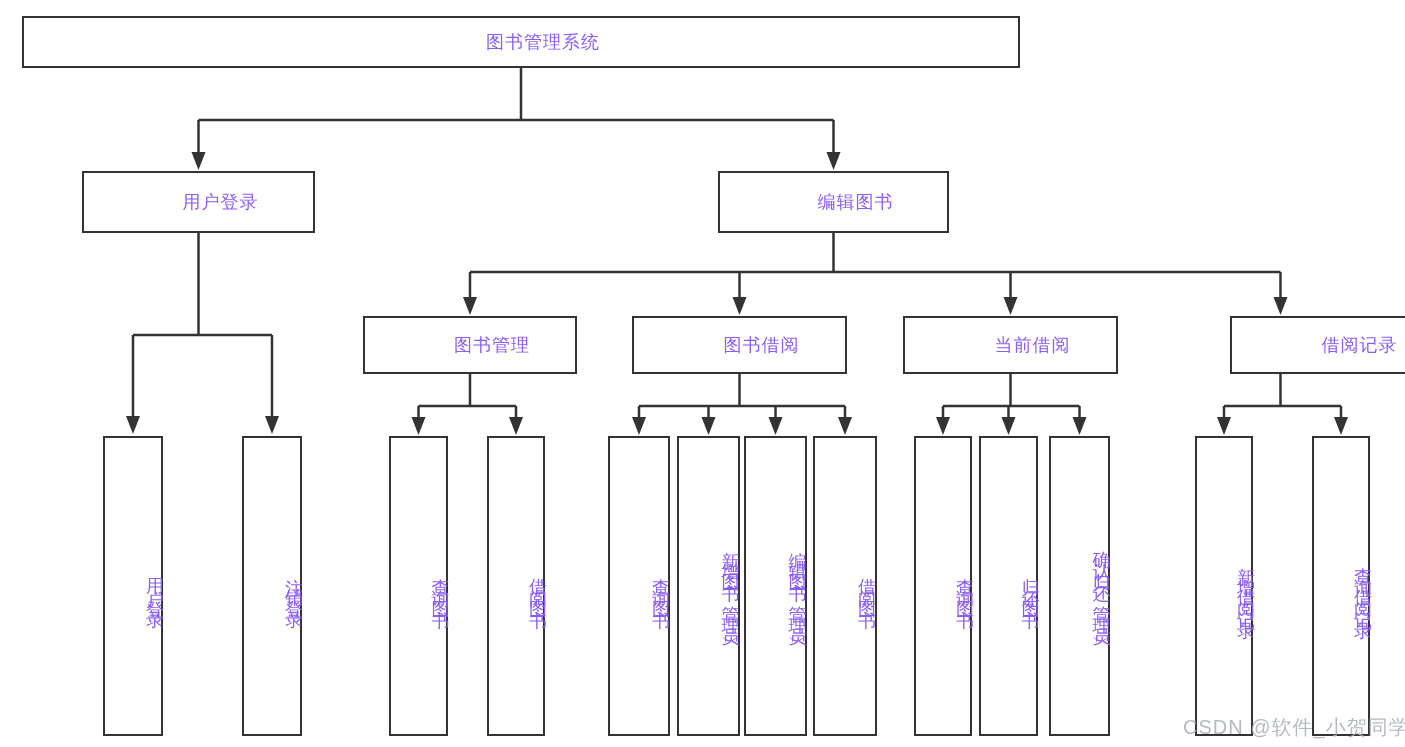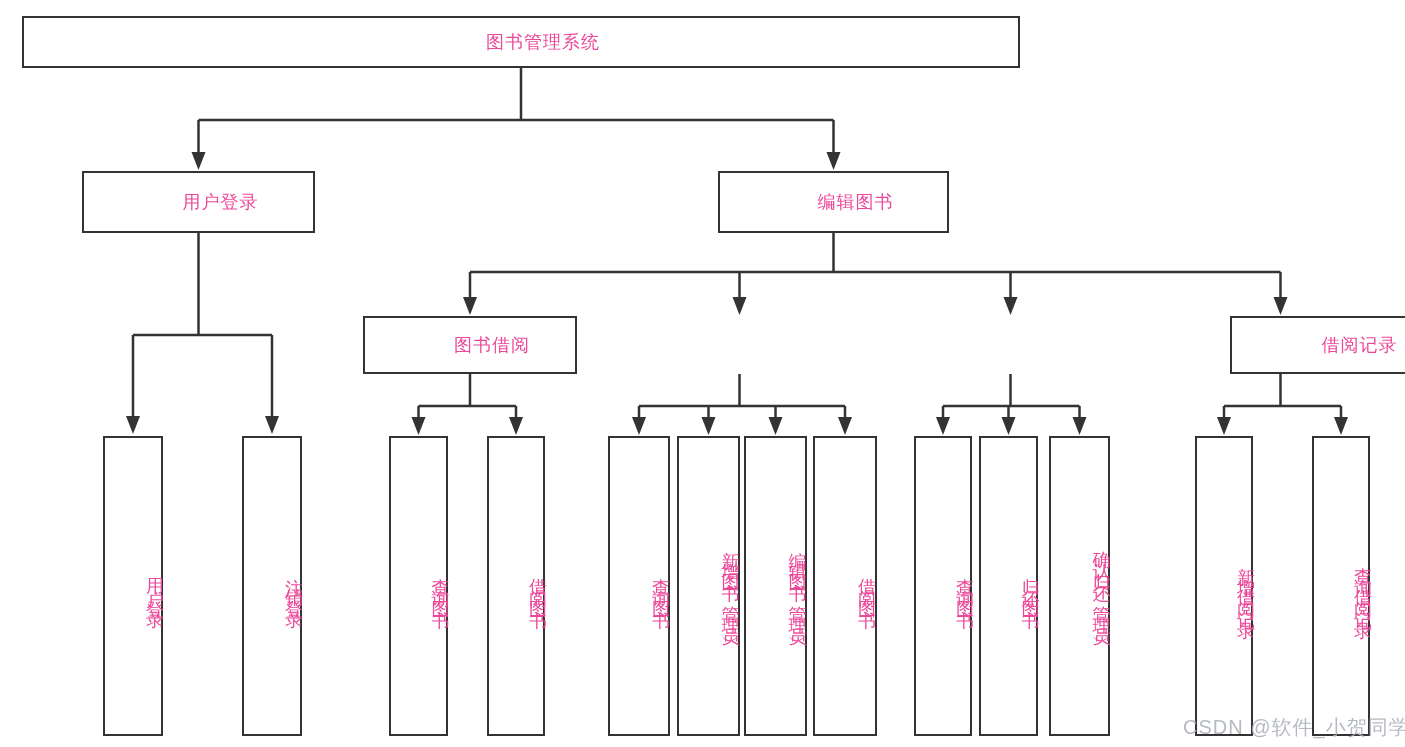--- a/index.html
+++ b/index.html
@@ -10,21 +10,21 @@
     font-family:"Liberation Sans","DejaVu Sans",sans-serif;
     overflow:hidden;
   }
   .connectors { position:absolute; left:0; top:0; width:1405px; height:747px; }
   .node {
     position:absolute;
     box-sizing:border-box;
     border:2.5px solid #333333;
     background:#ffffff;
     display:flex; align-items:center; justify-content:center;
-    color:#ec4899;
+    color:#8b5cf6;
     font-size:18px;
     letter-spacing:1px;
     z-index:2;
     padding-left:44px;
   }
   .node.v .vtext {
     writing-mode:vertical-rl;
     text-orientation:mixed;
     letter-spacing:11px;
     line-height:1;
@@ -123,21 +123,27 @@
   </div>
 
   <div class="node" style="left:82px;top:171px;width:233px;height:62px">
     <span>用户登录</span>
   </div>
   <div class="node" style="left:718px;top:171px;width:231px;height:62px">
     <span>编辑图书</span>
   </div>
 
   <div class="node" style="left:363px;top:316px;width:214px;height:58px">
+    <span>图书管理</span>
+  </div>
+  <div class="node" style="left:632px;top:316px;width:215px;height:58px">
     <span>图书借阅</span>
+  </div>
+  <div class="node" style="left:903px;top:316px;width:215px;height:58px">
+    <span>当前借阅</span>
   </div>
   <div class="node" style="left:1230px;top:316px;width:215px;height:58px">
     <span>借阅记录</span>
   </div>
 
   <div class="node v" style="left:103px;top:436px;width:60px;height:300px">
     <span class="vtext">用户登录</span>
   </div>
   <div class="node v" style="left:242px;top:436px;width:60px;height:300px">
     <span class="vtext">注销登录</span>

